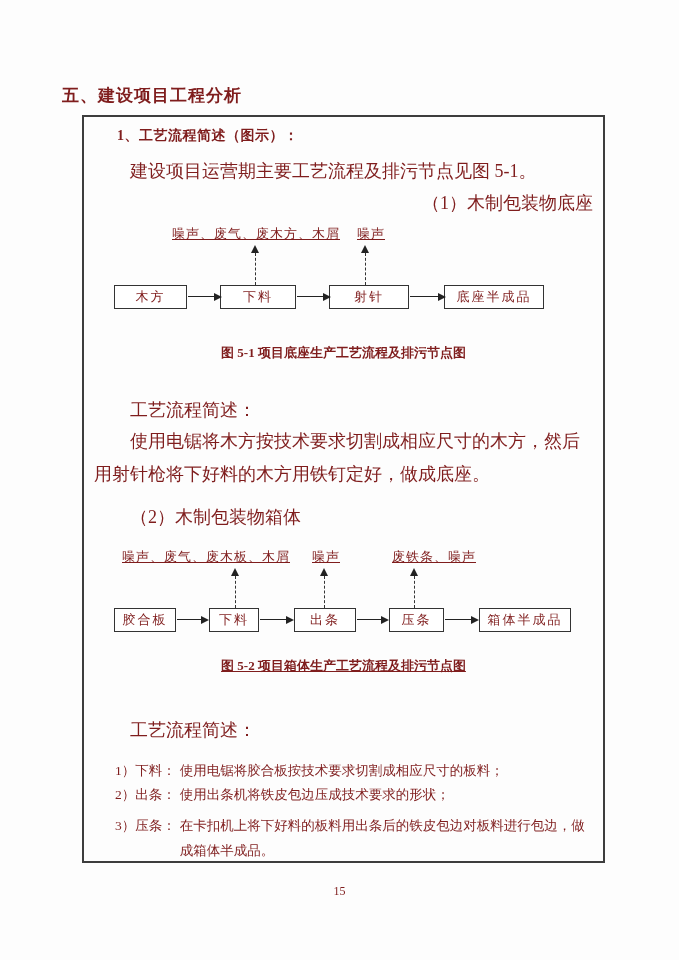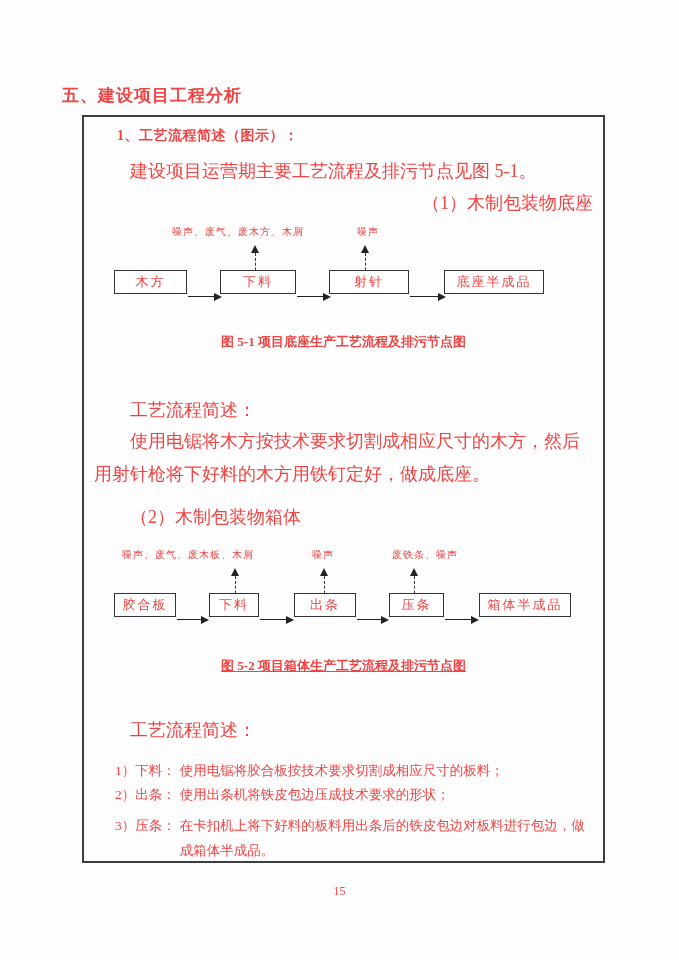--- a/index.html
+++ b/index.html
@@ -1,21 +1,21 @@
 <!DOCTYPE html>
 <html><head>
 <meta charset="utf-8">
 <style>
   html,body{margin:0;padding:0;background:#e8e8e8;}
   .page{
     position:relative;
     width:679px;height:960px;
     background:#fdfdfd;
     font-family:"Liberation Serif","DejaVu Serif",serif;
-    color:#ef4444;
+    color:#7f1d1d;
     overflow:hidden;
   }
   .doc-title{
     position:absolute;left:62px;top:84px;margin:0;
     font-size:17px;font-weight:bold;letter-spacing:1px;
     font-family:"Liberation Sans","DejaVu Sans",sans-serif;
   }
   .content-box{
     position:absolute;left:82px;top:115px;
     width:519px;height:744px;
@@ -34,31 +34,31 @@
   .p-intro{top:42px;}
   .p-sub1{top:74px;text-align:right;}
   .p-sub2{top:388px;}
   .desc1{top:281px;}
   .desc2{top:601px;}
   .para1{top:308px;line-height:33px;}
   .caption{
     position:absolute;left:0;right:0;margin:0;
     text-align:center;font-size:13px;font-weight:bold;
   }
-  .c1{top:216px;}
+  .c1{top:227px;}
   .c2{top:540px;text-decoration:underline;}
   .diagram{position:absolute;left:0;width:519px;height:110px;}
   .d1{top:105px;}
   .d2{top:428px;}
   .em{
     position:absolute;top:3px;
-    font-size:10px;white-space:nowrap;letter-spacing:1px;
+    font-size:13px;white-space:nowrap;letter-spacing:1px;text-decoration:underline;
   }
   .pbox{
-    position:absolute;top:48px;height:22px;
+    position:absolute;top:63px;height:22px;
     border:1.5px solid #333;background:#fff;
     text-align:center;font-size:13px;line-height:21px;
     letter-spacing:2px;box-sizing:content-box;
   }
   .conn{position:absolute;top:74px;height:0;border-top:1.6px solid #222;}
   .conn .head{
     position:absolute;right:-2px;top:-4.5px;width:0;height:0;
     border-top:4px solid transparent;border-bottom:4px solid transparent;
     border-left:8px solid #222;
   }

